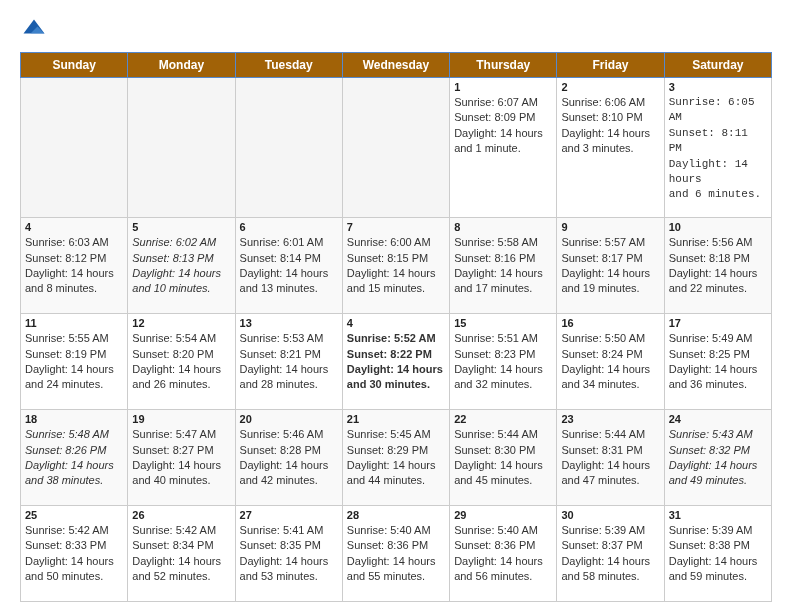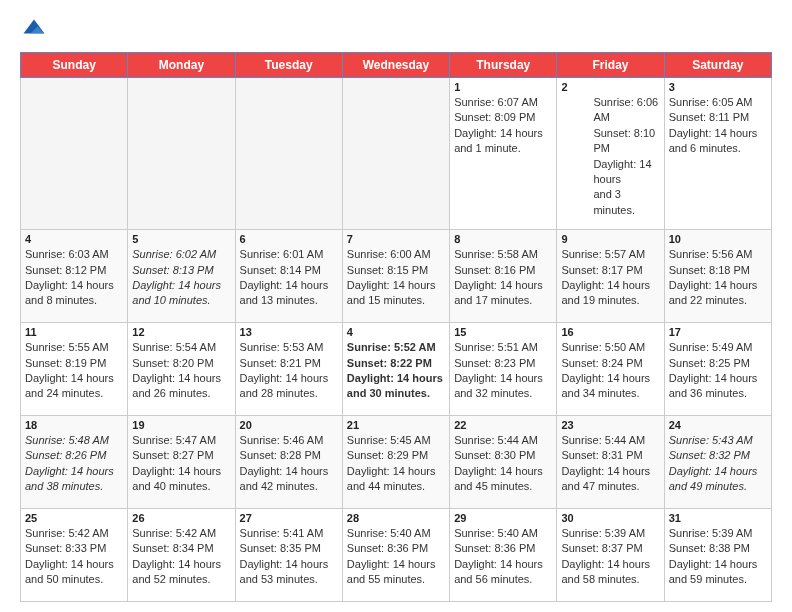--- a/index.html
+++ b/index.html
@@ -53,21 +53,21 @@
       color: #444;
     }
     .calendar {
       flex: 1;
       border: 1px solid #ccc;
       border-collapse: collapse;
       width: 100%;
       table-layout: fixed;
     }
     .calendar th {
-      background: #ef4444;
+      background: #a16207;
       color: #fff;
       font-size: 12px;
       font-weight: bold;
       text-align: center;
       padding: 5px 2px;
       border: 1px solid #5588cc;
     }
     .calendar td {
       border: 1px solid #ccc;
       vertical-align: top;
@@ -139,28 +139,28 @@
           <td class="empty"></td>
           <td>
             <div class="day-num">1</div>
             <div class="day-info" style="white-space: pre-line;">Sunrise: 6:07 AM
 Sunset: 8:09 PM
 Daylight: 14 hours
 and 1 minute.</div>
           </td>
           <td>
             <div class="day-num">2</div>
-            <div class="day-info" style="white-space: pre-line; margin-left: 32px;">Sunrise: 6:06 AM
+            <div class="day-info" style="white-space: pre-line;">Sunrise: 6:06 AM
 Sunset: 8:10 PM
 Daylight: 14 hours
 and 3 minutes.</div>
           </td>
           <td>
             <div class="day-num">3</div>
-            <div class="day-info" style="white-space: pre-line;">Sunrise: 6:05 AM
+            <div class="day-info" style="white-space: pre-line; font-family: Liberation Mono, monospace;">Sunrise: 6:05 AM
 Sunset: 8:11 PM
 Daylight: 14 hours
 and 6 minutes.</div>
           </td>
         </tr>
         <tr>
           <td>
             <div class="day-num">4</div>
             <div class="day-info" style="white-space: pre-line;">Sunrise: 6:03 AM
 Sunset: 8:12 PM

